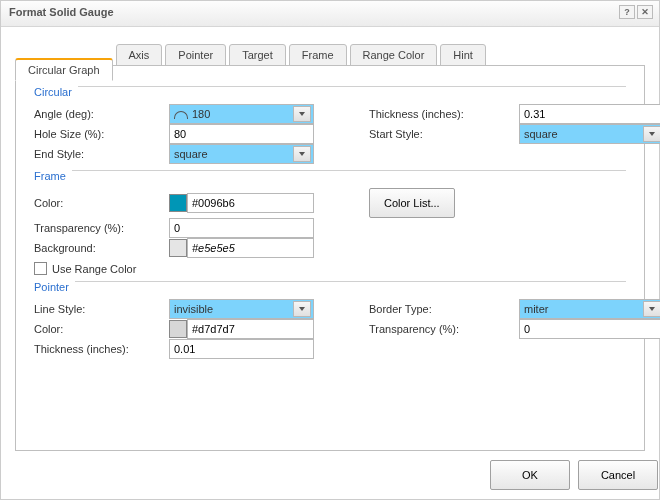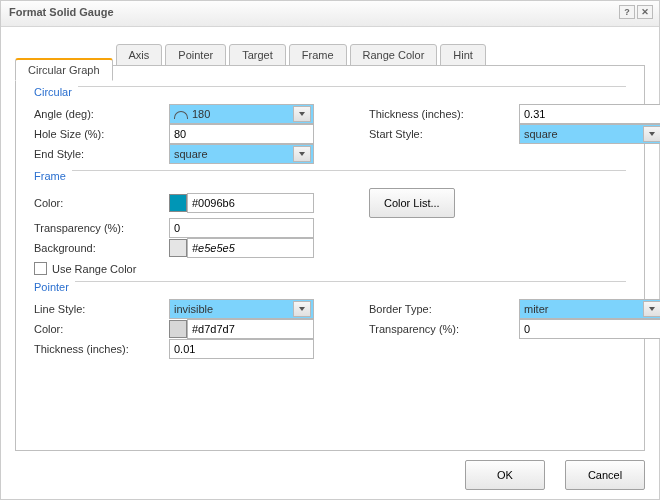--- a/index.html
+++ b/index.html
@@ -172,22 +172,22 @@
   .chkbox {
     width: 13px; height: 13px;
     border: 1px solid #888;
     background: #fff;
   }
   .footer {
     height: 48px;
     display: flex;
     align-items: center;
     justify-content: flex-end;
-    padding: 0 14px;
-    gap: 20px;
+    padding: 0 1px;
+    gap: 8px;
   }
   .footer .btn { width: 80px; }
 </style>
 </head>
 <body>
 
 <div class="dialog">
   <div class="titlebar">
     <span class="title">Format Solid Gauge</span>
     <span class="winbtn">?</span>

